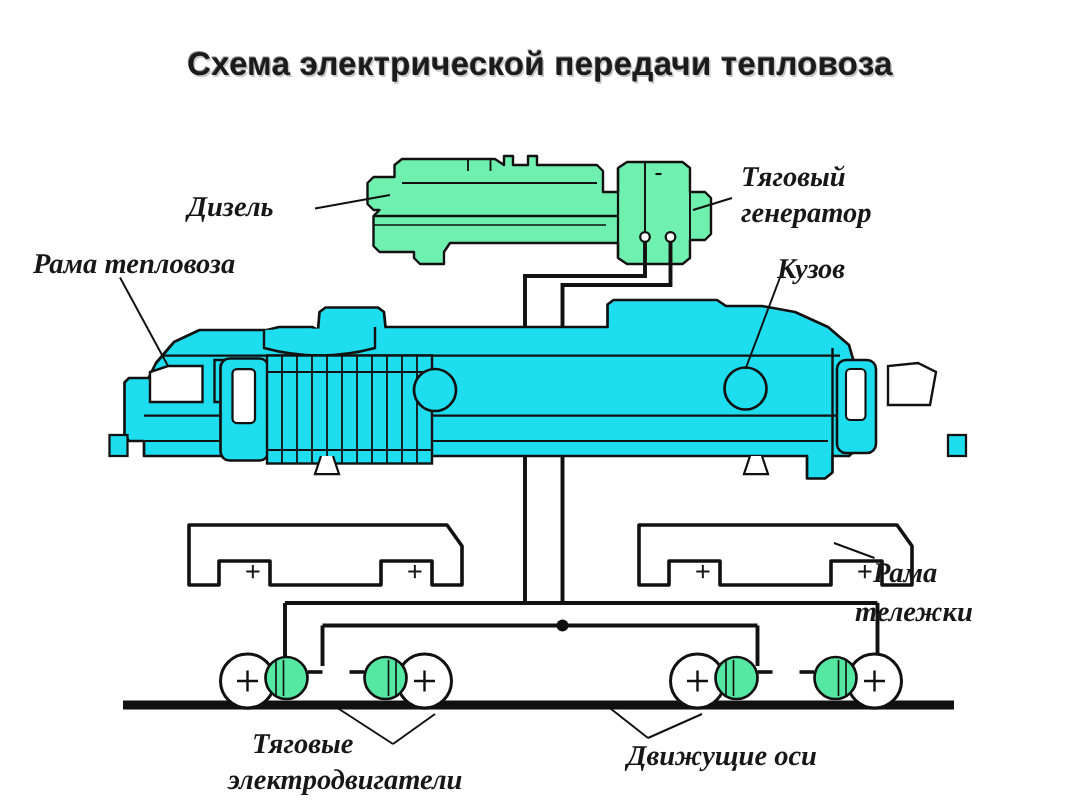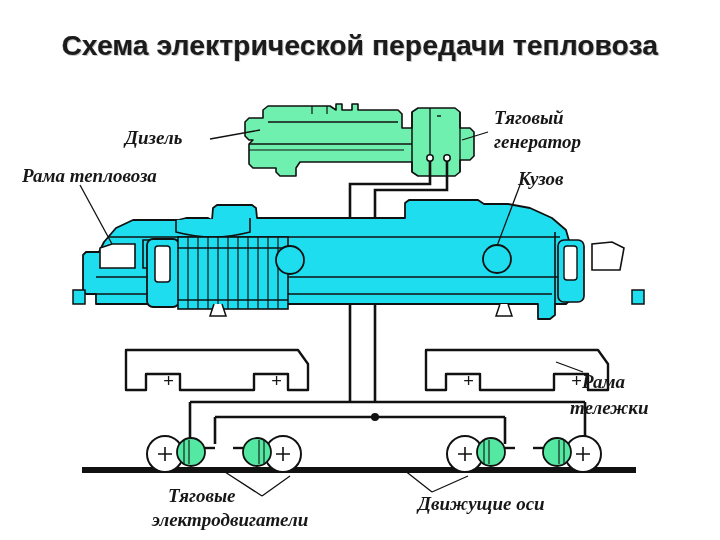--- a/index.html
+++ b/index.html
@@ -8,21 +8,21 @@
     background:#ffffff;
     font-family:"Liberation Sans",sans-serif;
     overflow:hidden;
     position:relative;
   }
   #stage{position:absolute;left:0;top:0;width:720px;height:540px;}
   #title{
     position:absolute;left:0;top:30px;width:720px;
     text-align:center;
     font-family:"Liberation Sans",sans-serif;
-    font-size:28px;font-weight:bold;
+    font-size:22px;font-weight:bold;
     color:#1b1b1b;
     letter-spacing:0.2px;
     white-space:nowrap;
     text-shadow:1px 1px 0 #c9c9c9, -0.5px -0.5px 0 #8a8a8a;
   }
   svg#diagram{position:absolute;left:0;top:72px;width:720px;height:468px;display:block;}
   .lbl{
     font-family:"Liberation Serif",serif;
     font-style:italic;
     font-weight:bold;

